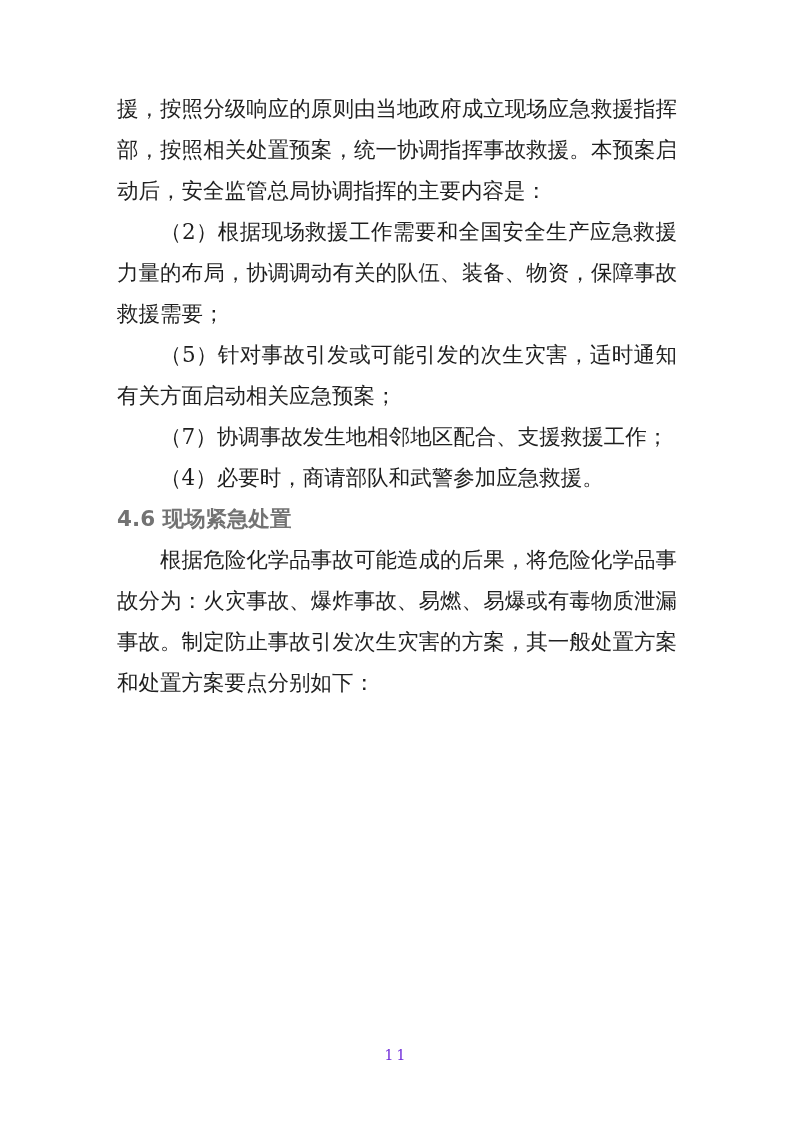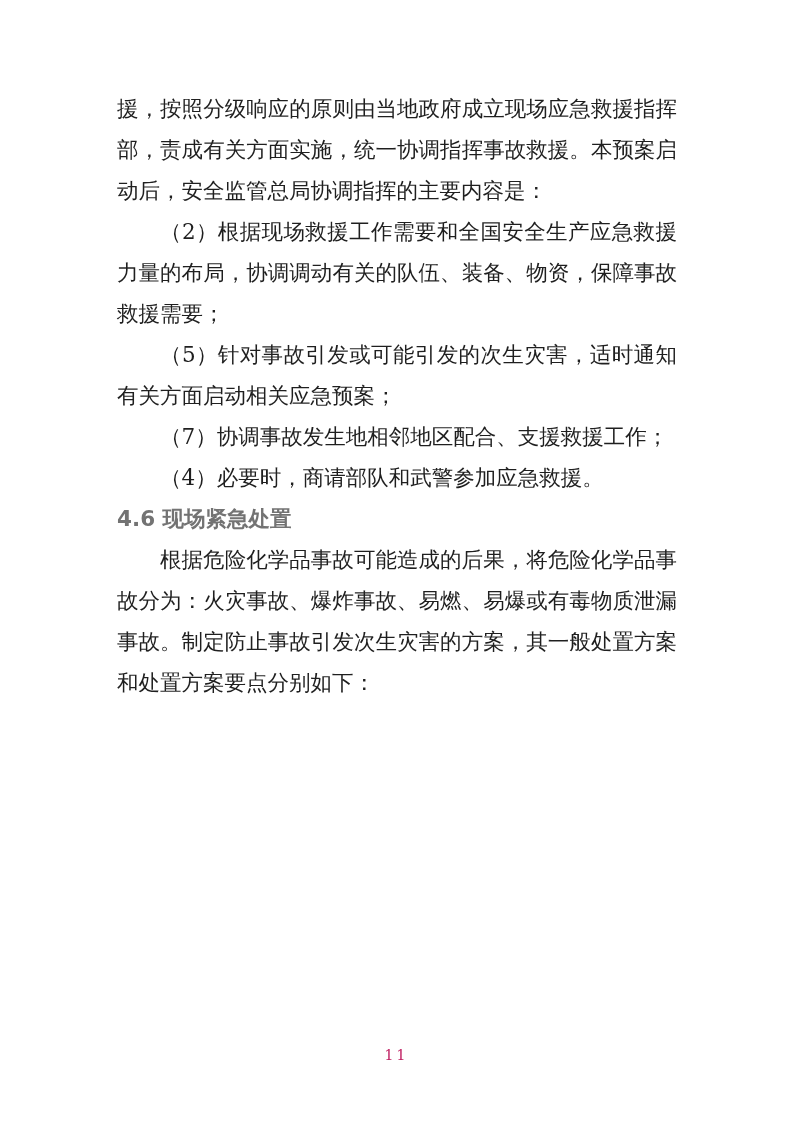--- a/index.html
+++ b/index.html
@@ -38,29 +38,29 @@
     position: absolute;
     top: 1046px;
     left: 0;
     width: 100%;
     text-align: center;
   }
   .page-number {
     font-family: "DejaVu Serif", "Liberation Serif", serif;
     font-size: 14px;
     letter-spacing: 3px;
-    color: #be185d;
+    color: #6d28d9;
   }
 </style>
 </head>
 <body>
 
 <div class="page">
   <main class="content">
-    <p class="para no-indent">援，按照分级响应的原则由当地政府成立现场应急救援指挥部，责成有关方面实施，统一协调指挥事故救援。本预案启动后，安全监管总局协调指挥的主要内容是：</p>
+    <p class="para no-indent">援，按照分级响应的原则由当地政府成立现场应急救援指挥部，按照相关处置预案，统一协调指挥事故救援。本预案启动后，安全监管总局协调指挥的主要内容是：</p>
 
     <p class="para">（2）根据现场救援工作需要和全国安全生产应急救援力量的布局，协调调动有关的队伍、装备、物资，保障事故救援需要；</p>
     <p class="para">（5）针对事故引发或可能引发的次生灾害，适时通知有关方面启动相关应急预案；</p>
     <p class="para">（7）协调事故发生地相邻地区配合、支援救援工作；</p>
     <p class="para">（4）必要时，商请部队和武警参加应急救援。</p>
 
     <h2 class="section-heading">4.6 现场紧急处置</h2>
 
     <p class="para">根据危险化学品事故可能造成的后果，将危险化学品事故分为：火灾事故、爆炸事故、易燃、易爆或有毒物质泄漏事故。制定防止事故引发次生灾害的方案，其一般处置方案和处置方案要点分别如下：</p>
   </main>

